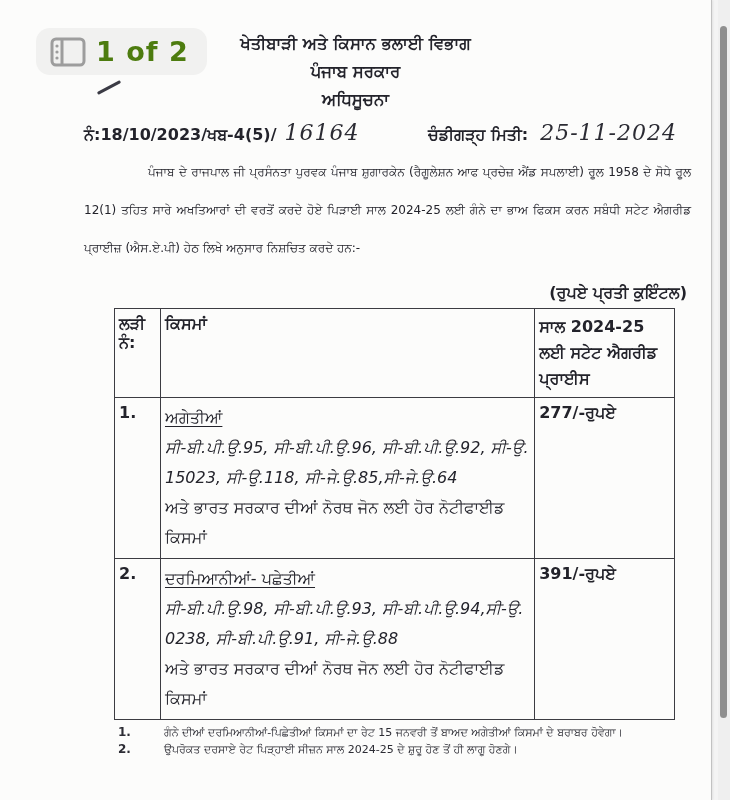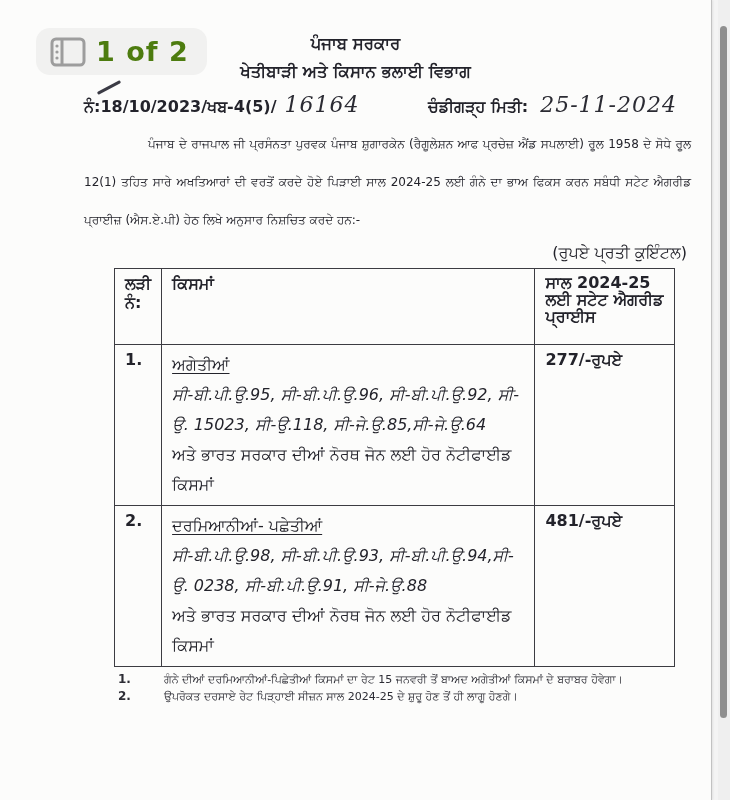--- a/index.html
+++ b/index.html
@@ -63,40 +63,40 @@
   .ref-left .handwriting { margin-left: 8px; }
   .ref-right .handwriting { margin-left: 12px; }
 
   .intro {
     margin: 8px 20px 0 84px;
     font-size: 12px; line-height: 38px;
     text-align: justify; text-indent: 64px;
     font-weight: 500;
   }
   .unit-note {
-    text-align: right; padding-right: 24px; margin-top: 4px;
-    font-size: 16px; font-weight: normal;
+    text-align: right; padding-right: 24px; margin-top: 16px;
+    font-size: 16px; font-weight: bold;
   }
 
   table.price-table {
     margin: 6px 0 0 114px;
     border-collapse: collapse;
     width: 561px;
     font-size: 16px;
   }
   .price-table th, .price-table td {
     border: 1.6px solid #3c3c42;
     vertical-align: top; text-align: left;
-    padding: 5px 10px;
+    padding: 5px 4px;
   }
   .price-table th { font-weight: bold; }
   .col-sr { width: 46px; }
   .col-kind { width: 375px; }
   .col-price { width: 140px; }
-  .th-price { text-align: justify; line-height: 17px; }
+  .th-price { text-align: justify; line-height: 26px; }
   .row-cell { line-height: 30px; }
   .row-title { text-decoration: underline; text-underline-offset: 3px; font-weight: normal; }
   .row-detail { font-weight: 500; font-style: italic; }
   .row-note { font-weight: 500; }
   .price-val { font-weight: bold; }
   .sr-cell { font-weight: bold; }
   .th-header { height: 76px; }
   td.kind-cell { height: 99px; }
 
   .footnotes { margin: 4px 0 0 118px; font-size: 11px; color: #2c2c34; }
@@ -104,22 +104,23 @@
   .footnote-num { width: 46px; font-weight: bold; font-size: 12px; }
   .footnote-text { flex: 1; font-weight: 500; }
 </style>
 </head>
 <body>
 
 <div class="paper">
   <div class="doc">
 
     <div class="doc-header">
+      <div>ਖੇਤੀਬਾੜੀ ਅਤੇ ਕਿਸਾਨ ਭਲਾਈ ਵਿਭਾਗ</div>
       <div>ਪੰਜਾਬ ਸਰਕਾਰ</div>
-      <div>ਖੇਤੀਬਾੜੀ ਅਤੇ ਕਿਸਾਨ ਭਲਾਈ ਵਿਭਾਗ</div>
+      <div>ਅਧਿਸੂਚਨਾ</div>
     </div>
 
     <div class="ref-row">
       <div class="ref-left">
         <span>ਨੰ:18/10/2023/ਖਬ-4(5)/</span><span class="handwriting">16164</span>
       </div>
       <div class="ref-right">
         <span>ਚੰਡੀਗੜ੍ਹ ਮਿਤੀ:</span><span class="handwriting">25-11-2024</span>
       </div>
     </div>
@@ -149,21 +150,21 @@
         </td>
         <td class="price-val">277/-ਰੁਪਏ</td>
       </tr>
       <tr>
         <td class="sr-cell">2.</td>
         <td class="kind-cell row-cell">
           <span class="row-title">ਦਰਮਿਆਨੀਆਂ- ਪਛੇਤੀਆਂ</span><br>
           <span class="row-detail">ਸੀ-ਬੀ.ਪੀ.ਉ.98, ਸੀ-ਬੀ.ਪੀ.ਉ.93, ਸੀ-ਬੀ.ਪੀ.ਉ.94,ਸੀ-ਉ. 0238, ਸੀ-ਬੀ.ਪੀ.ਉ.91, ਸੀ-ਜੇ.ਉ.88</span><br>
           <span class="row-note">ਅਤੇ ਭਾਰਤ ਸਰਕਾਰ ਦੀਆਂ ਨੋਰਥ ਜੋਨ ਲਈ ਹੋਰ ਨੋਟੀਫਾਈਡ ਕਿਸਮਾਂ</span>
         </td>
-        <td class="price-val">481/-ਰੁਪਏ</td>
+        <td class="price-val">391/-ਰੁਪਏ</td>
       </tr>
     </tbody>
       </table>
 
     <div class="footnotes">
       <div class="footnote">
         <span class="footnote-num">1.</span>
         <span class="footnote-text">ਗੰਨੇ ਦੀਆਂ ਦਰਮਿਆਨੀਆਂ-ਪਿਛੇਤੀਆਂ ਕਿਸਮਾਂ ਦਾ ਰੇਟ 15 ਜਨਵਰੀ ਤੋਂ ਬਾਅਦ ਅਗੇਤੀਆਂ ਕਿਸਮਾਂ ਦੇ ਬਰਾਬਰ ਹੋਵੇਗਾ।</span>
       </div>
       <div class="footnote">

